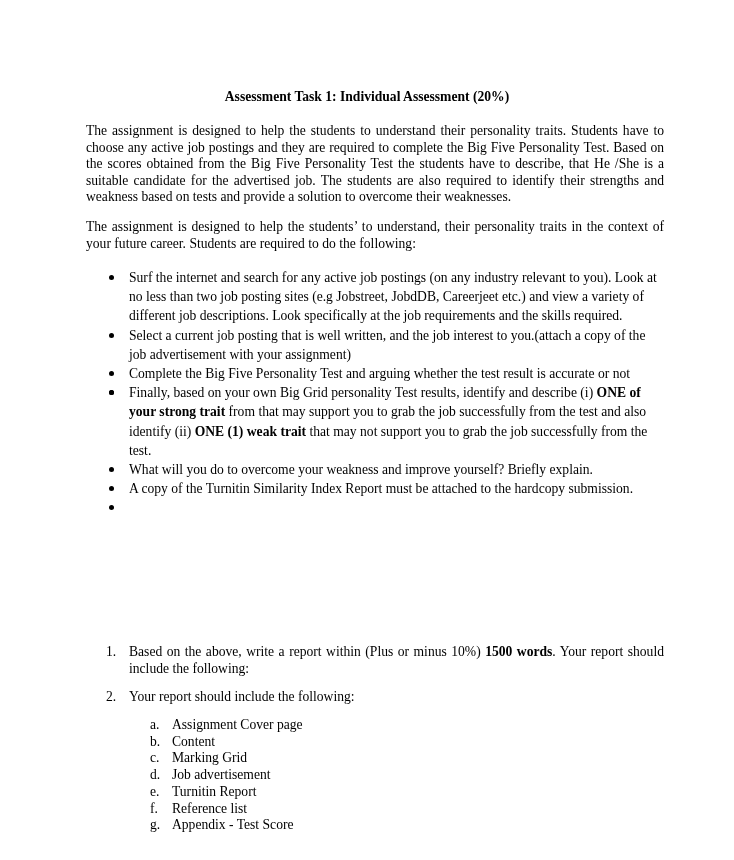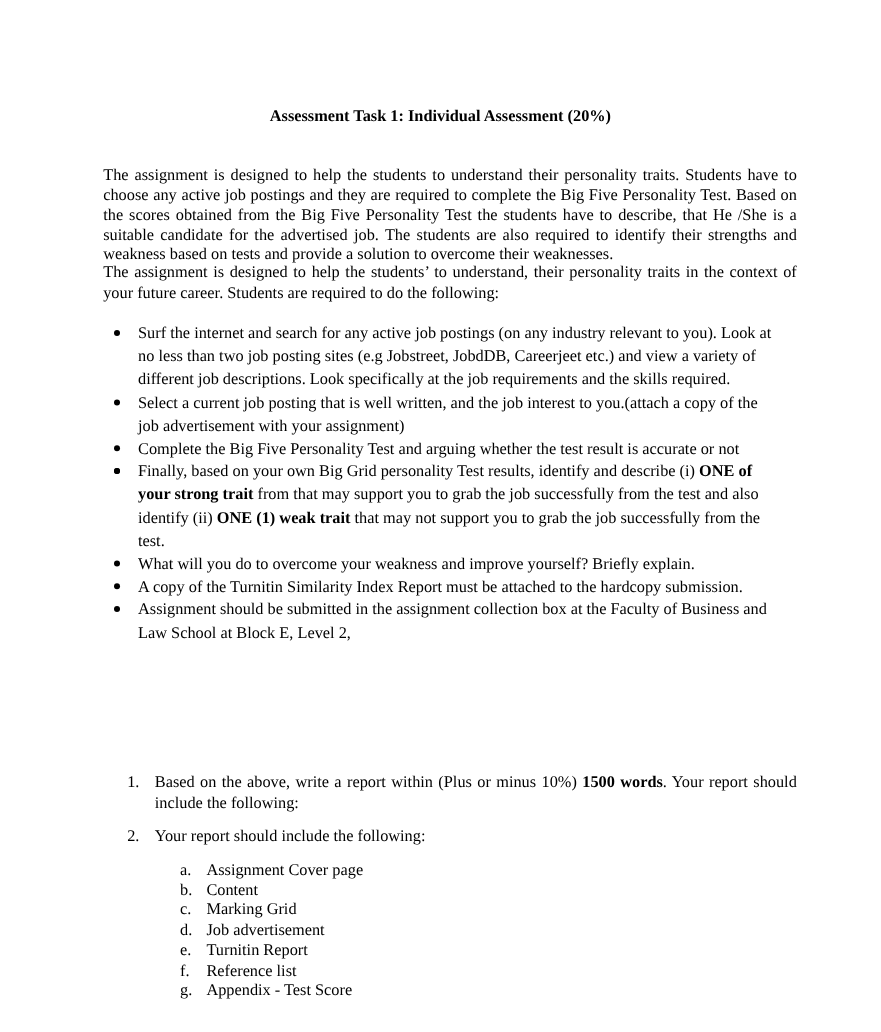--- a/index.html
+++ b/index.html
@@ -1,23 +1,23 @@
 <!DOCTYPE html>
 <html><head>
 <meta charset="utf-8">
 <style>
   html, body { margin:0; padding:0; background:#ffffff; }
   body { width:734px; height:860px; position:relative; overflow:hidden;
          font-family:"Liberation Serif", serif; color:#000; font-size:13.6px; }
   .title { position:absolute; top:89px; left:0; width:734px; text-align:center;
            font-weight:bold; font-size:13.6px; }
   .para { position:absolute; left:86px; width:578px; line-height:16.5px; text-align:justify; }
-  .p1 { top:138px; }
+  .p1 { top:123px; }
   .p2 { top:219px; }
-  .bullets { position:absolute; left:91px; top:268px; width:560px; margin:0; padding:0; list-style:none; }
+  .bullets { position:absolute; left:105px; top:268px; width:560px; margin:0; padding:0; list-style:none; }
   .bullets li { position:relative; padding-left:24px; line-height:19.2px; }
   .bullets li .dot { position:absolute; left:4px; top:7px; width:5px; height:5px; border-radius:50%; background:#000; }
   .num { position:absolute; left:106px; width:558px; line-height:16.5px; }
   .num .n { position:absolute; left:0; }
   .num .t { display:block; padding-left:23px; text-align:justify;font-family:Liberation Serif, serif; }
   .n1 { top:644px; }
   .n2 { top:689px; }
   .alpha { position:absolute; left:150px; top:717px; margin:0; padding:0; list-style:none; }
   .alpha li { line-height:16.7px; position:relative; padding-left:22px; }
   .alpha li .l { position:absolute; left:0; }
@@ -33,21 +33,21 @@
   <div class="para p2">The assignment is designed to help the students’ to understand, their personality traits in the context of your future career. Students are required to do the following:</div>
 
   <ul class="bullets">
     <li><span class="dot"></span><span>Surf the internet and search for any active job postings (on any industry relevant to you). Look at no less than two job posting sites (e.g Jobstreet, JobdDB, Careerjeet etc.) and view a variety of different job descriptions. Look specifically at the job requirements and the skills required.</span></li>
     <li><span class="dot"></span><span>Select a current job posting that is well written, and  the job  interest to you.(attach a copy of the job advertisement with your assignment)</span></li>
     <li><span class="dot"></span><span>Complete the Big Five Personality Test and  arguing whether the test result is accurate or not</span></li>
     <li><span class="dot"></span></li>
     <li><span class="dot"></span><span>Finally, based on your own Big Grid personality Test results, identify and describe (i) </span><b>ONE of your strong trait</b><span> from that may support you to grab the job successfully from the test and also identify (ii) </span><b>ONE (1) weak trait</b><span> that may not support you to grab the job successfully from the test.</span></li>
     <li><span class="dot"></span><span>What will you do to overcome your weakness and improve yourself? Briefly explain.</span></li>
     <li><span class="dot"></span><span>A copy of the Turnitin Similarity Index Report must be attached to the hardcopy submission.</span></li>
-    <li><span class="dot"></span><span>Assignment should be submitted in the assignment collection box at the Faculty of Business and Law School at Block E, Level 2,</span></li>
+    <li><span class="dot"></span></li>
   </ul>
 
   <div class="num n1">
     <span class="n">1.</span>
     <span class="t"><span>Based on the above, write a report within (Plus or minus 10%) </span><b>1500 words</b><span>. Your report should include the following:</span></span>
   </div>
   <div class="num n2">
     <span class="n">2.</span>
     <span class="t">Your report should include the following:</span>
   </div>

